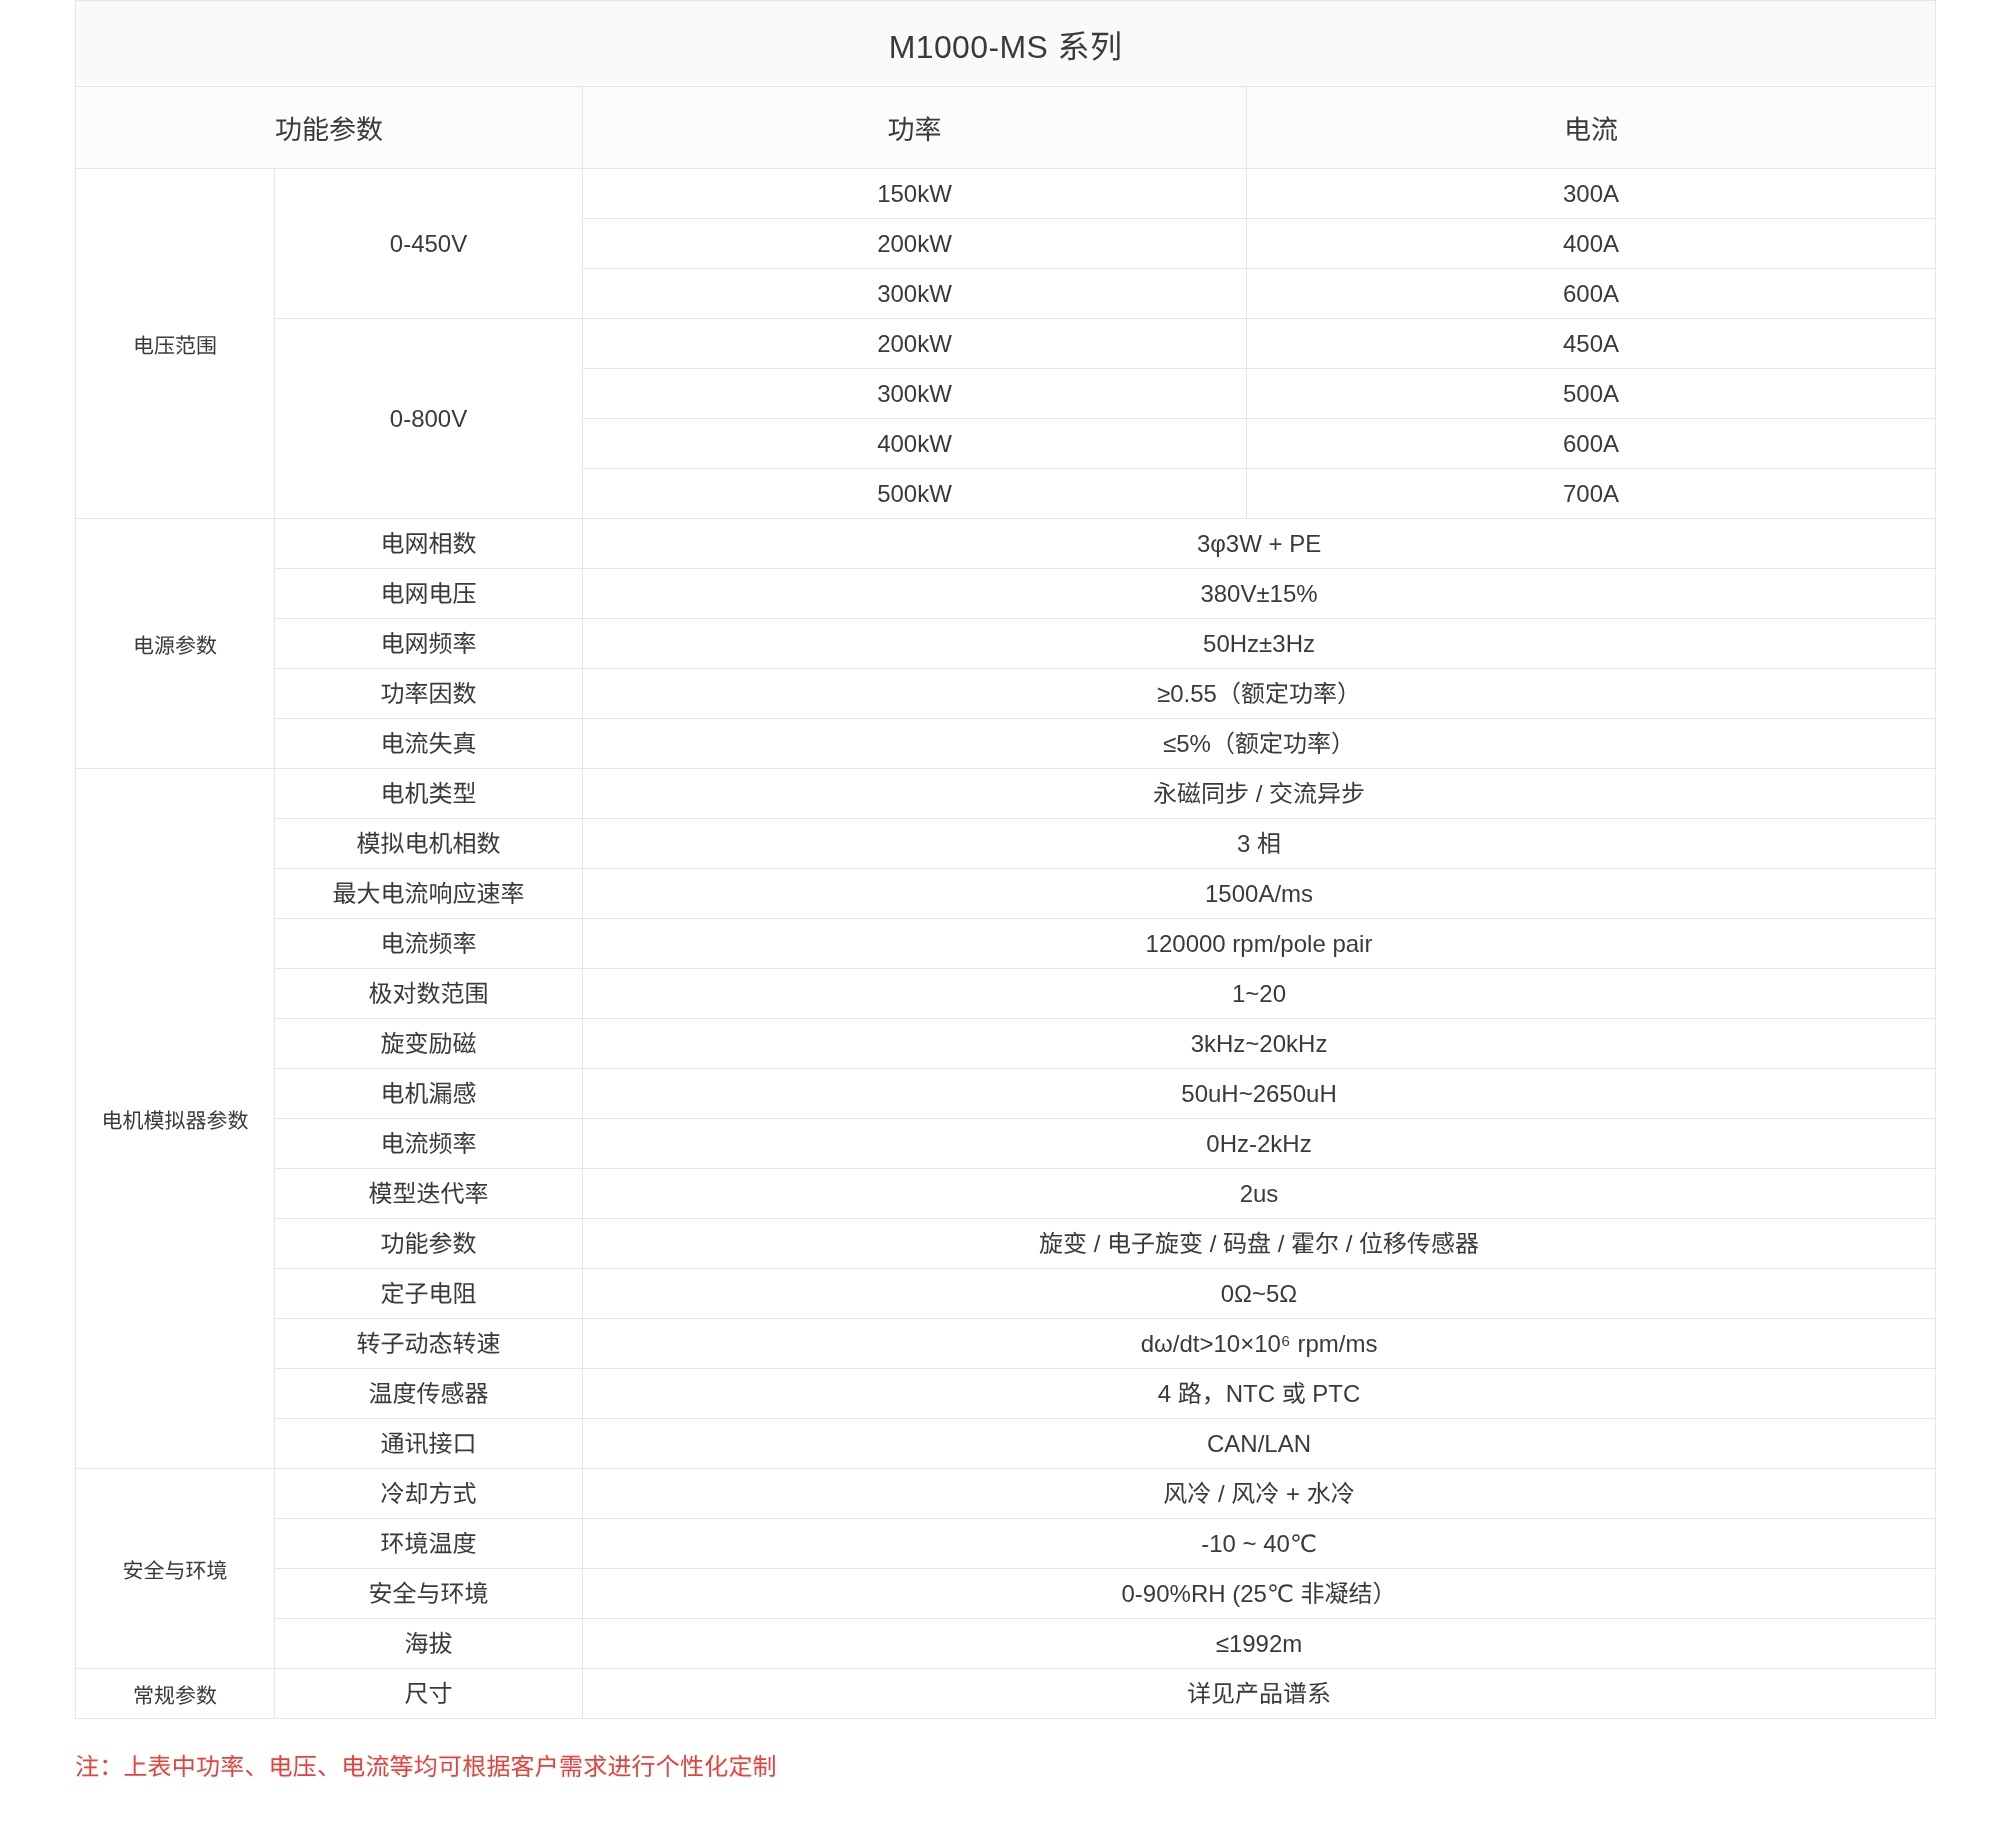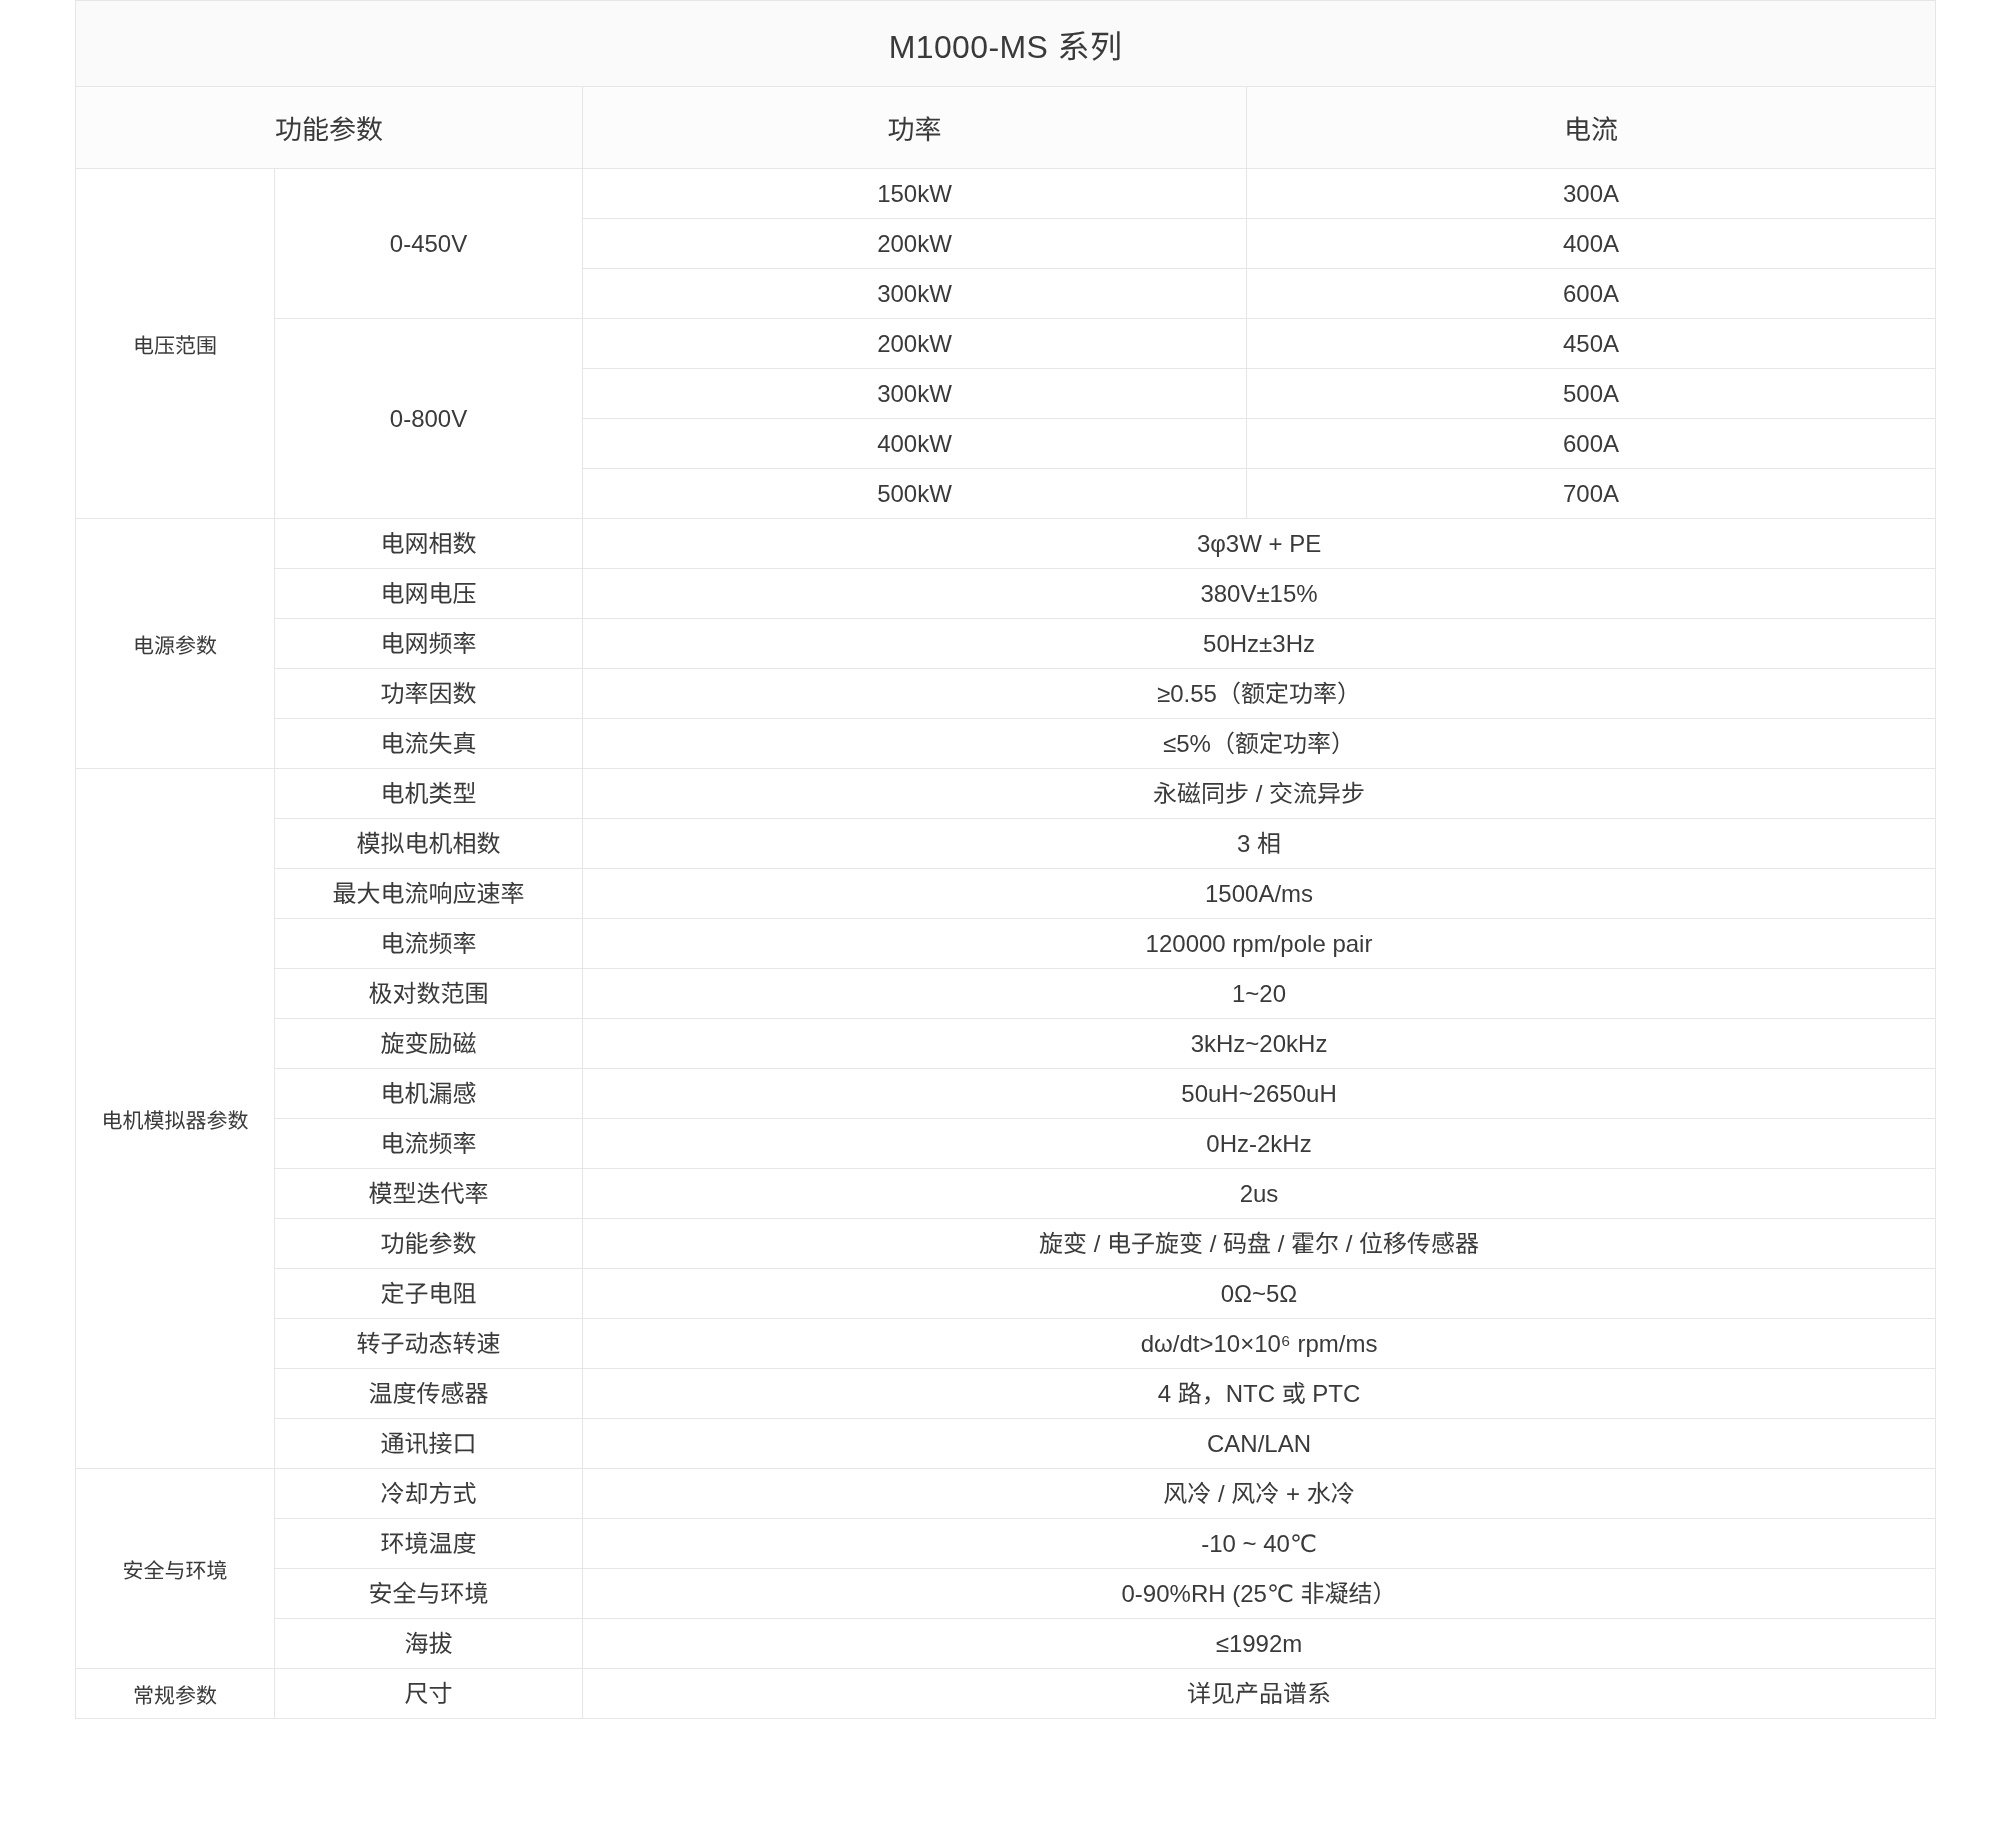--- a/index.html
+++ b/index.html
@@ -222,14 +222,15 @@
       </tr>
 
       <tr>
         <td class="group-cell" rowspan="1">常规参数</td>
         <td class="cell">尺寸</td>
         <td class="cell" colspan="2">详见产品谱系</td>
       </tr>
     </tbody>
   </table>
 
+  <div class="note">注：上表中功率、电压、电流等均可根据客户需求进行个性化定制</div>
 </div>
 
 
 </body></html>

